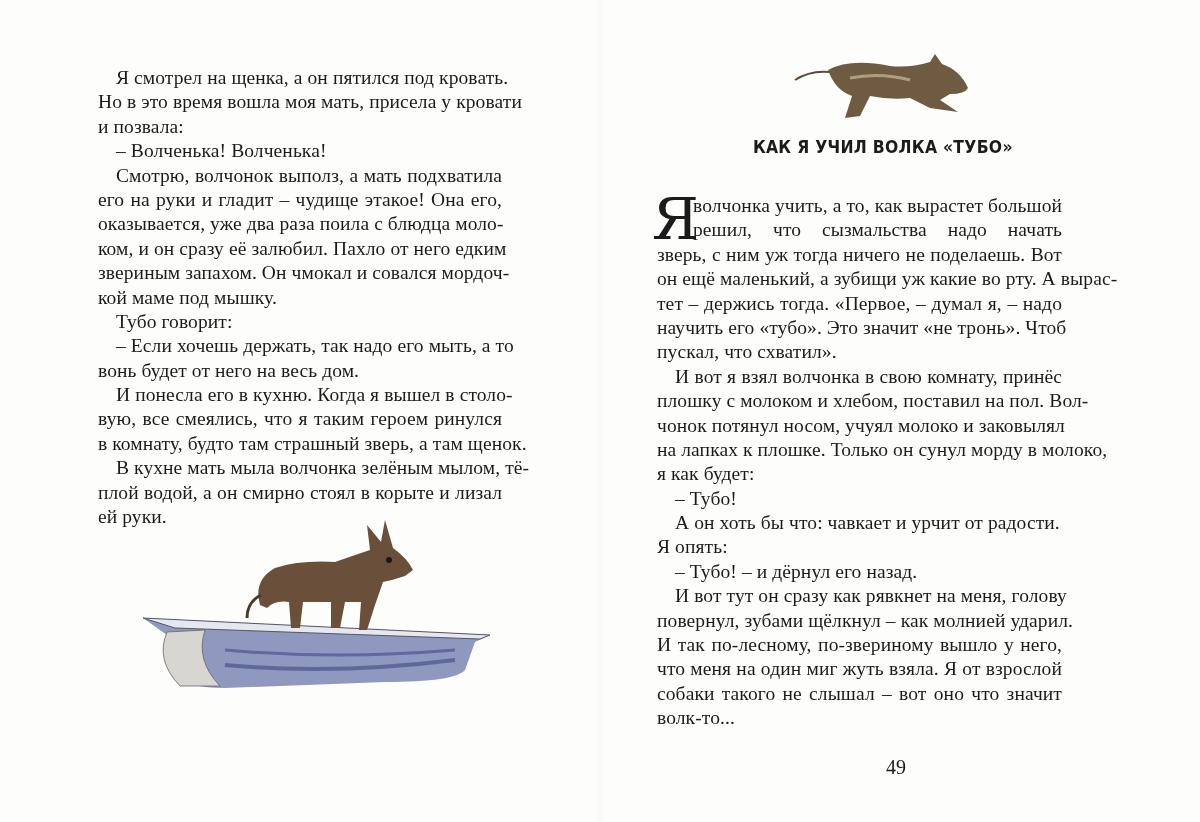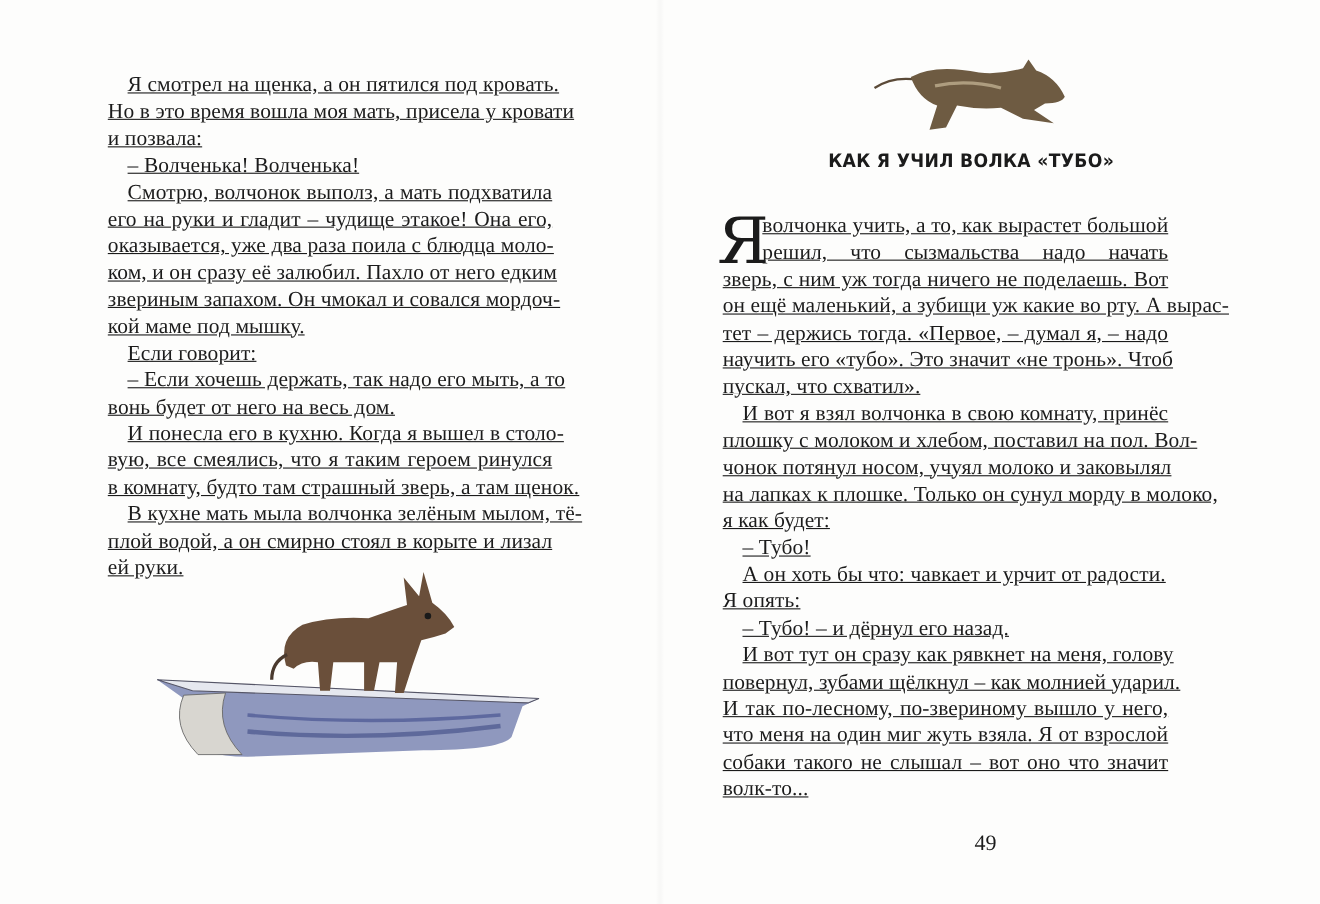--- a/index.html
+++ b/index.html
@@ -15,21 +15,21 @@
   .page-right { left: 568px; width: 600px; }
   .text-block {
     position: absolute;
     font-family: "Liberation Serif", "DejaVu Serif", serif;
     font-size: 19.5px;
     line-height: 24.4px;
     letter-spacing: 0.1px;
   }
   .left-text { left: 98px; top: 66px; width: 404px; }
   .right-text { left: 89px; top: 194px; width: 405px; }
-  .line { white-space: nowrap; display: block; text-align: justify; text-align-last: justify; height: 24.4px; text-decoration: underline; }
+  .line { white-space: nowrap; display: block; text-align: justify; text-align-last: justify; height: 24.4px; }
   .line.last { text-align-last: left; }
   .line.indent { padding-left: 18px; }
   .heading {
     position: absolute; left: 0; top: 137px; width: 600px; padding-left: 201px; box-sizing: border-box;
     font-family: "DejaVu Sans", "Liberation Sans", sans-serif;
     font-weight: bold; font-size: 17px; letter-spacing: 0.3px;
     transform: scaleX(0.92); transform-origin: left center;
   }
   .dropcap {
     position: absolute; left: 84px; top: 190px;
@@ -54,21 +54,21 @@
       <span class="line indent">Я смотрел на щенка, а он пятился под кровать.</span>
       <span class="line">Но в это время вошла моя мать, присела у кровати</span>
       <span class="line last">и позвала:</span>
       <span class="line indent last">– Волченька! Волченька!</span>
       <span class="line indent">Смотрю, волчонок выполз, а мать подхватила</span>
       <span class="line">его на руки и гладит – чудище этакое! Она его,</span>
       <span class="line">оказывается, уже два раза поила с блюдца моло-</span>
       <span class="line">ком, и он сразу её залюбил. Пахло от него едким</span>
       <span class="line">звериным запахом. Он чмокал и совался мордоч-</span>
       <span class="line last">кой маме под мышку.</span>
-      <span class="line indent last">Если говорит:</span>
+      <span class="line indent last">Тубо говорит:</span>
       <span class="line indent">– Если хочешь держать, так надо его мыть, а то</span>
       <span class="line last">вонь будет от него на весь дом.</span>
       <span class="line indent">И понесла его в кухню. Когда я вышел в столо-</span>
       <span class="line">вую, все смеялись, что я таким героем ринулся</span>
       <span class="line last">в комнату, будто там страшный зверь, а там щенок.</span>
       <span class="line indent">В кухне мать мыла волчонка зелёным мылом, тё-</span>
       <span class="line">плой водой, а он смирно стоял в корыте и лизал</span>
       <span class="line last">ей руки.</span>
     </div>
 

